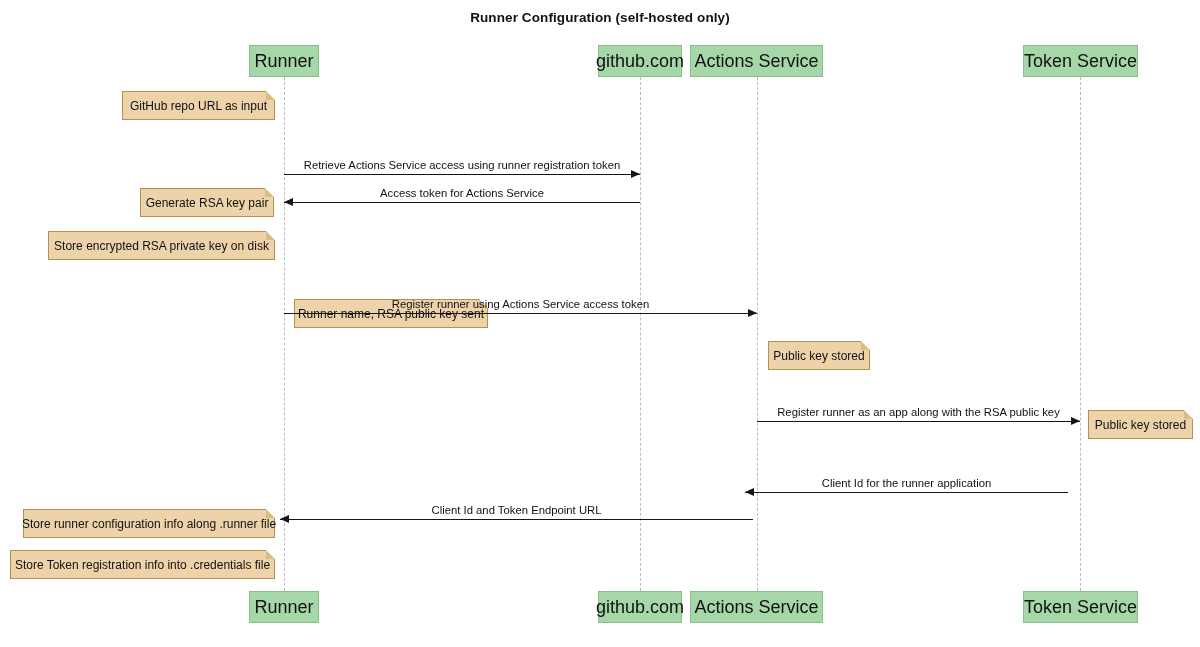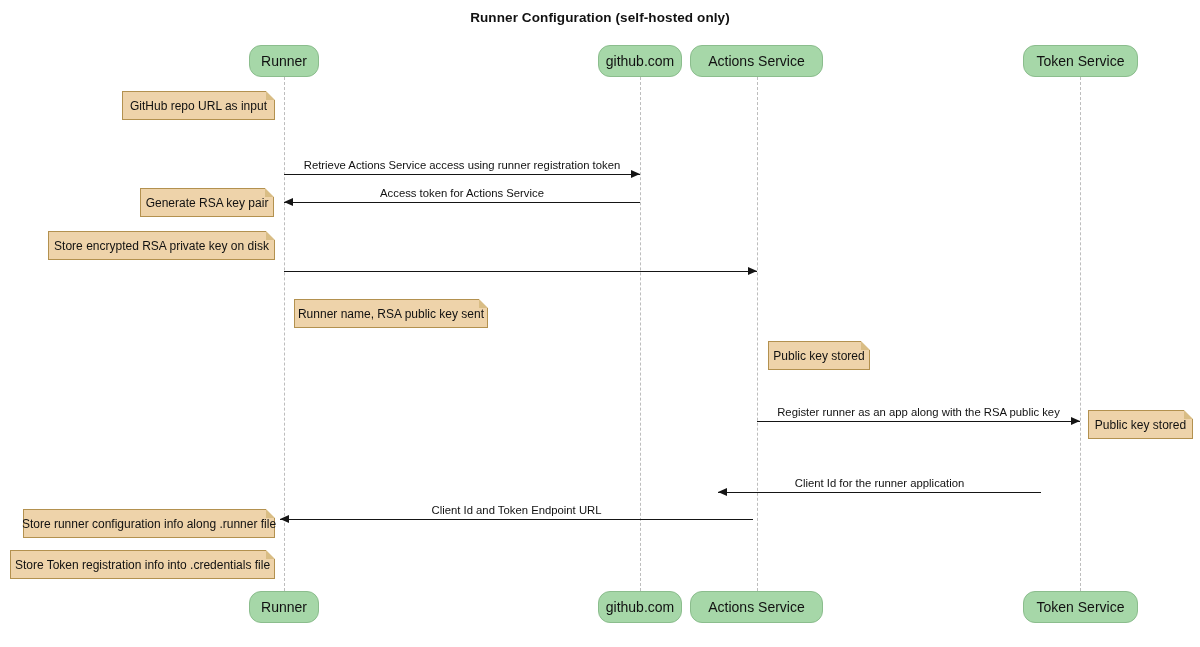--- a/index.html
+++ b/index.html
@@ -9,25 +9,25 @@
   }
   .title{
     position:absolute;top:10px;left:0;width:1200px;text-align:center;
     font-size:13.5px;font-weight:bold;letter-spacing:.1px;
   }
   .lifeline{
     position:absolute;width:0;border-left:1px dashed var(--lifeline,#bdbdbd);
     top:77px;height:514px;
   }
   .participant{
-    position:absolute;height:32px;border-radius:12px;
+    position:absolute;height:32px;border-radius:0;
     background:var(--participant-fill,#a6d7a8);
     border:1px solid var(--participant-border,#8bbd8d);
     display:flex;align-items:center;justify-content:center;
-    font-size:14px;box-sizing:border-box;white-space:nowrap;
+    font-size:18px;box-sizing:border-box;white-space:nowrap;
   }
   .note{
     position:absolute;height:29px;box-sizing:border-box;
     background:var(--note-fill,#eed3aa);
     border:1px solid var(--note-border,#b3914f);
     display:flex;align-items:center;justify-content:center;
     font-size:12px;white-space:nowrap;padding:0 5px;
   }
   .note::after{
     content:"";position:absolute;top:-1px;right:-1px;
@@ -86,33 +86,34 @@
   </div>
 
   <div class="msg left" style="left:284px;top:160px;width:356px">
     <span class="msg-label">Access token for Actions Service</span>
     <div class="msg-line">
         <span class="head"></span>
       </div>
   </div>
 
   <div class="msg right" style="left:284px;top:271px;width:473px">
+    <span class="msg-label">Register runner using Actions Service access token</span>
     <div class="msg-line">
         <span class="head"></span>
       </div>
   </div>
 
   <div class="msg right" style="left:757px;top:379px;width:323px">
     <span class="msg-label">Register runner as an app along with the RSA public key</span>
     <div class="msg-line">
         <span class="head"></span>
       </div>
   </div>
 
-  <div class="msg left" style="left:718px;top:450px;width:323px">
+  <div class="msg left" style="left:745px;top:450px;width:323px">
     <span class="msg-label">Client Id for the runner application</span>
     <div class="msg-line">
         <span class="head"></span>
       </div>
   </div>
 
   <div class="msg left" style="left:280px;top:477px;width:473px">
     <span class="msg-label">Client Id and Token Endpoint URL</span>
     <div class="msg-line">
         <span class="head"></span>

